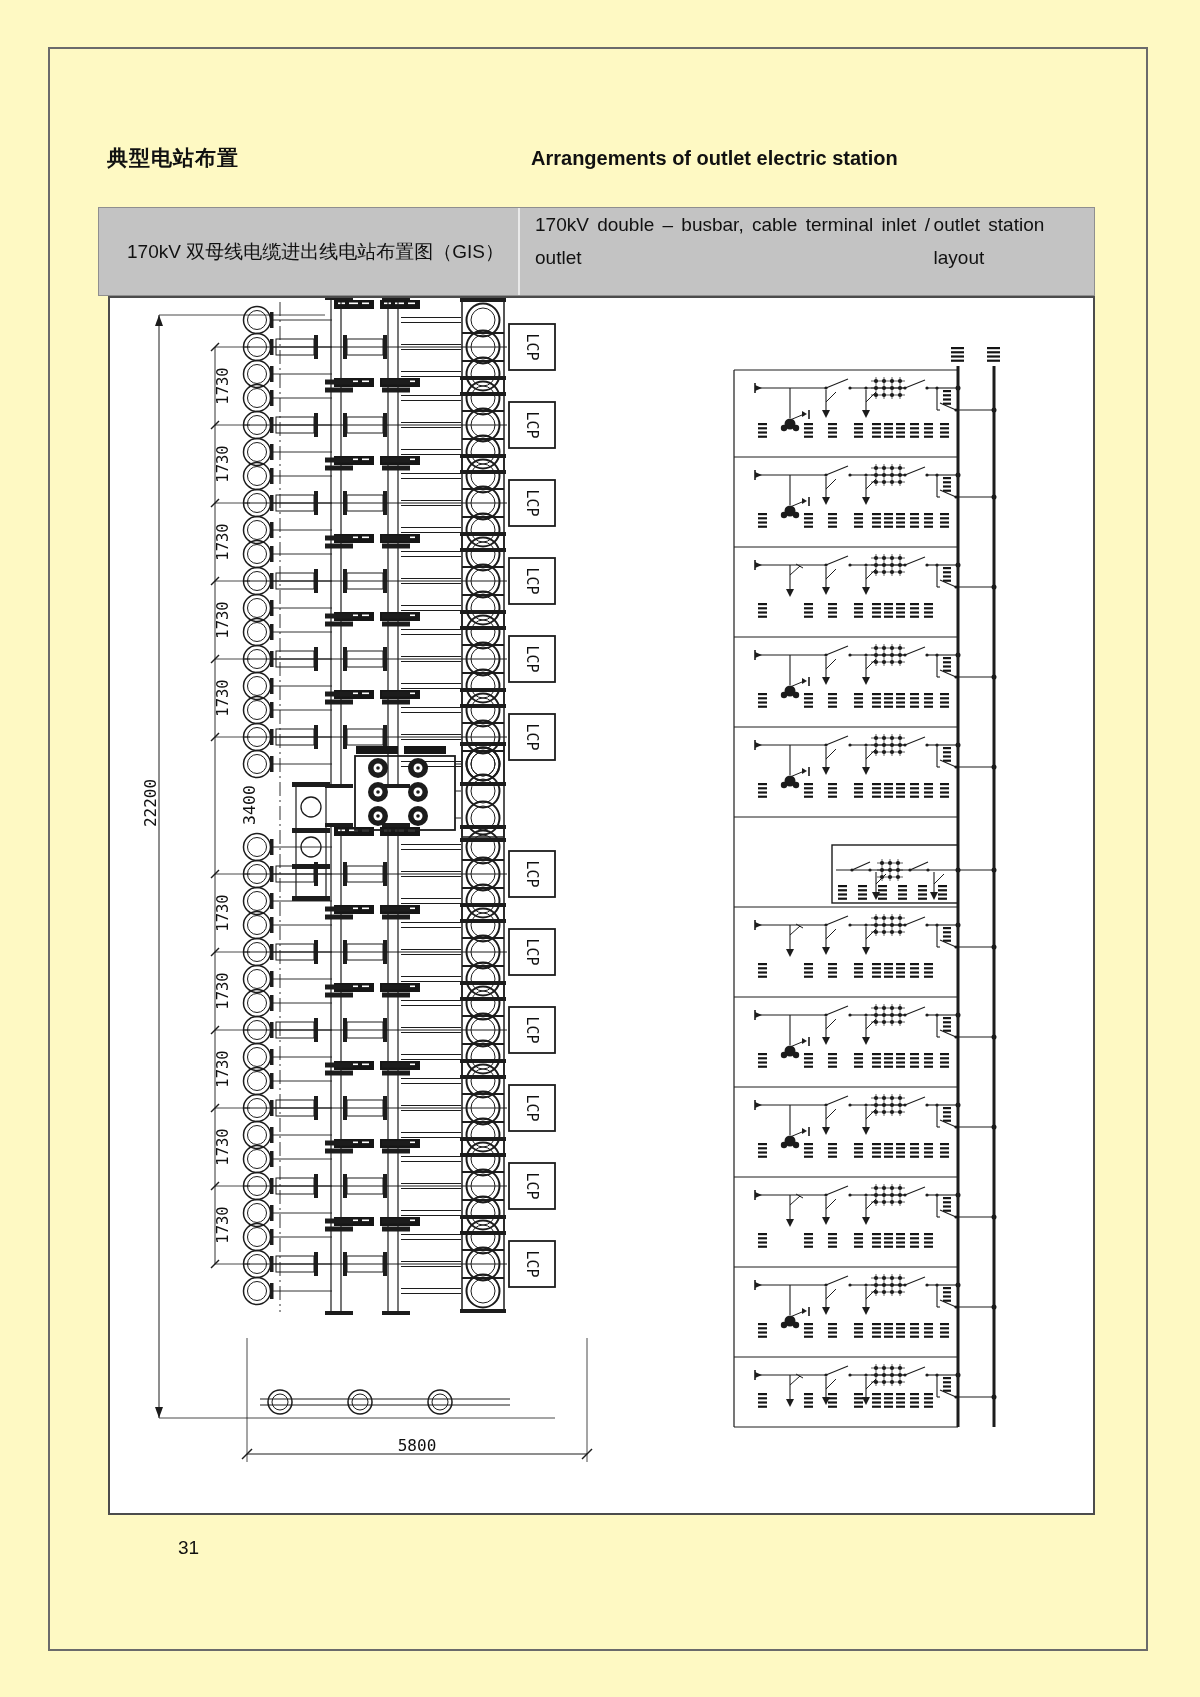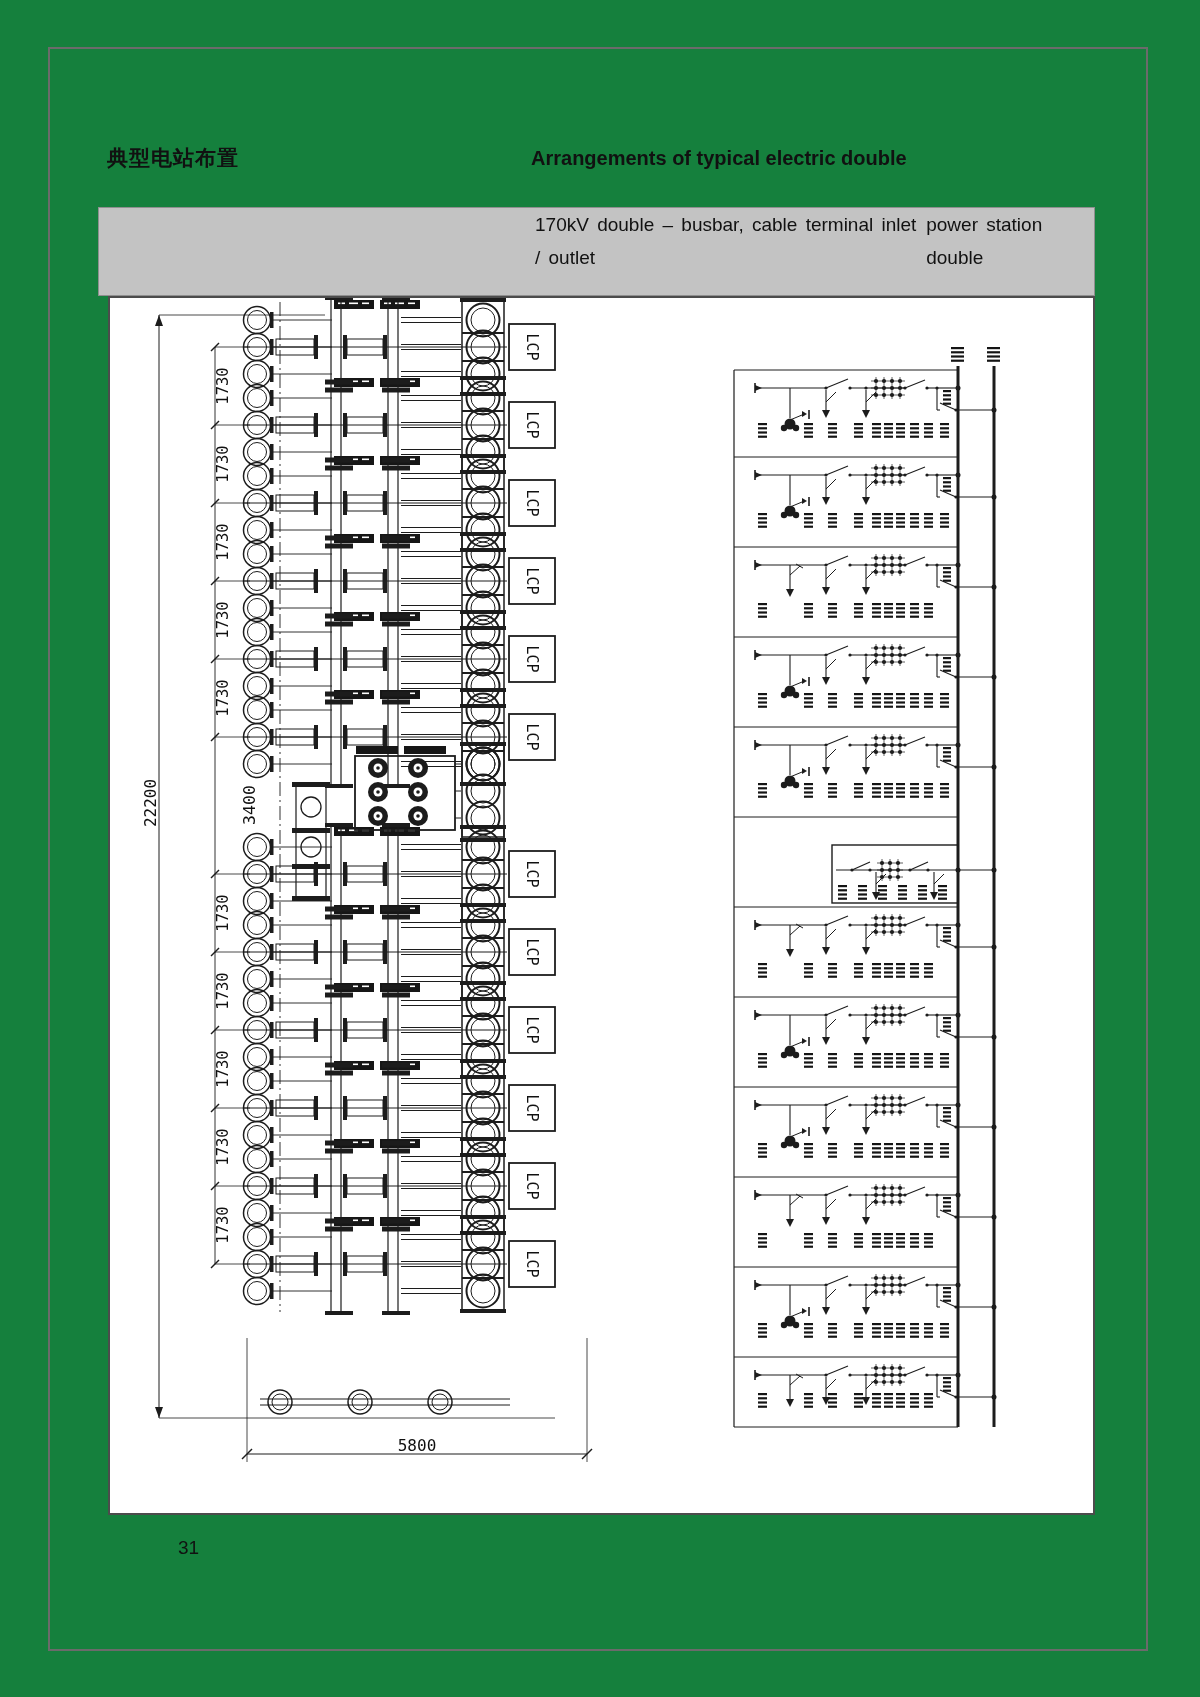--- a/index.html
+++ b/index.html
@@ -1,16 +1,16 @@
 <!DOCTYPE html>
 <html><head>
 <meta charset="utf-8">
 <style>
   html,body{margin:0;padding:0;background:#e8e8e8;}
-  .page{position:relative;width:1200px;height:1697px;background:#15803d;overflow:hidden;
+  .page{position:relative;width:1200px;height:1697px;background:#fef9c3;overflow:hidden;
         font-family:"Liberation Sans",sans-serif;color:#111;}
   .outer-border{position:absolute;left:48px;top:47px;width:1100px;height:1604px;
         border:2px solid #6b6b6b;box-sizing:border-box;}
   .hdr-zh{position:absolute;left:107px;top:144px;font-size:21px;font-weight:bold;letter-spacing:1px;}
   .hdr-en{position:absolute;left:531px;top:147px;font-size:20px;font-weight:bold;}
   .title-bar{position:absolute;left:98px;top:207px;width:997px;height:89px;background:#c3c3c3;
         border:1px solid #8f8f8f;box-sizing:border-box;}
   .title-cell-zh{position:absolute;left:0;top:0;width:421px;height:100%;display:flex;align-items:center;
         padding-left:28px;box-sizing:border-box;font-size:19px;border-right:2px solid #e9e9e9;}
   .title-cell-en{position:absolute;left:423px;top:0;right:0;height:100%;display:flex;
@@ -21,26 +21,29 @@
   .drawing-box svg{position:absolute;left:0;top:0;}
   .page-number{position:absolute;left:178px;top:1537px;font-family:Liberation Sans, sans-serif;font-size:19px;}
 </style>
 </head>
 <body>
 
 <div class="page">
   <div class="outer-border"></div>
 
   <div class="hdr-zh">典型电站布置</div>
-  <div class="hdr-en">Arrangements of typical electric double</div>
+  <div class="hdr-en">Arrangements of outlet electric station</div>
 
   <div class="title-bar">
+    <div class="title-cell-zh">
+      <span>170kV 双母线电缆进出线电站布置图（GIS）</span>
+    </div>
     <div class="title-cell-en">
       <span>170kV double – busbar, cable terminal inlet / outlet</span>
-      <span>power station double</span>
+      <span>outlet station layout</span>
     </div>
   </div>
 
   <div class="drawing-box">
     <svg id="plan-svg" width="987" height="1219" viewBox="0 0 987 1219">
         <line x1="170" y1="4" x2="170" y2="1014" stroke="#1c1c1c" stroke-width="0.9" stroke-dasharray="14 4 2 4"></line>
         <line x1="133" y1="49" x2="397" y2="49" stroke="#1c1c1c" stroke-width="1"></line>
         <circle cx="147" cy="22" r="13.5" fill="none" stroke="#1c1c1c" stroke-width="1.5"></circle>
         <circle cx="147" cy="22" r="9.5" fill="none" stroke="#1c1c1c" stroke-width="1"></circle>
         <rect x="160" y="14" width="3.5" height="16" fill="#1c1c1c" stroke="none"></rect>

